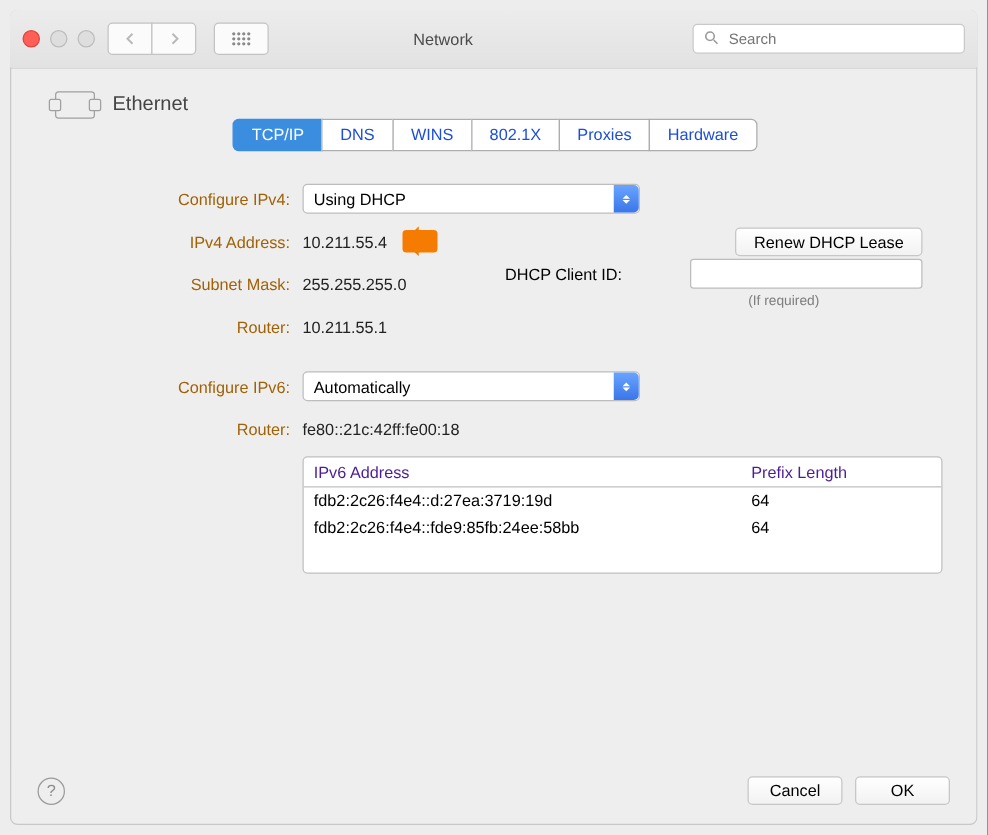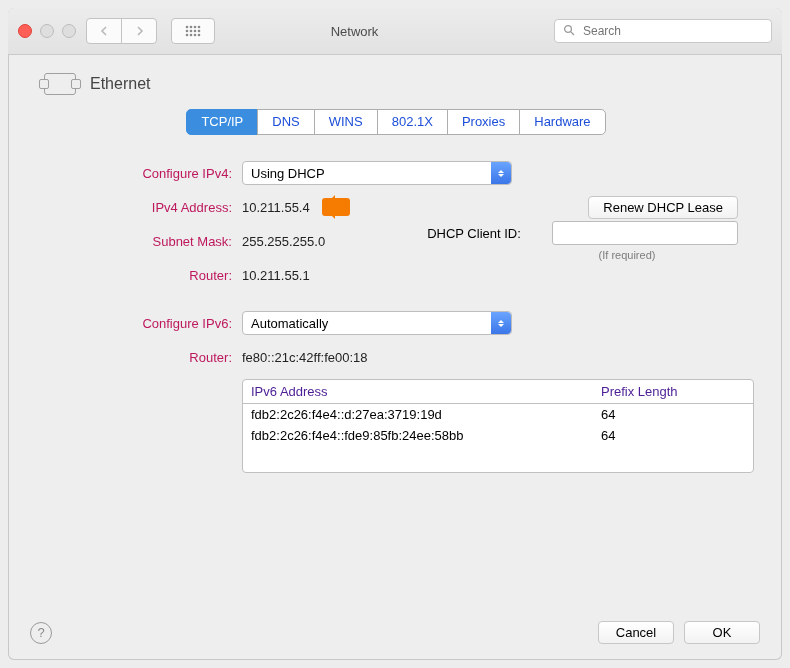--- a/index.html
+++ b/index.html
@@ -28,51 +28,51 @@
   .seg-btn:first-child{border-radius:4px 0 0 4px;}
   .seg-btn:last-child{border-radius:0 4px 4px 0;margin-left:-1px;}
   .apps-btn{width:42px;height:24px;background:#fbfbfb;border:1px solid #c3c3c3;border-radius:4px;display:flex;align-items:center;justify-content:center;color:#777;margin-left:4px;}
   .title{flex:1;text-align:center;font-size:13px;color:#4b4b4b;margin-left:-60px;}
   .search-wrap{display:flex;align-items:center;gap:6px;background:#fff;border:1px solid #c9c9c9;border-radius:4px;height:22px;padding:0 8px;width:200px;}
   .search-wrap input{border:none;outline:none;font-size:12px;width:100%;background:transparent;color:#888;}
   .mag{color:#a8a8a8;}
 
   
   .body{padding:18px 30px 0 30px;}
-  .header-row{display:flex;align-items:center;gap:14px;margin-bottom:14px;padding-left:6px;}
+  .header-row{display:flex;align-items:center;gap:14px;padding-left:6px;}
   .eth-icon{width:30px;height:20px;border:1.5px solid #a0a0a0;border-radius:3px;position:relative;}
   .eth-icon::before,.eth-icon::after{content:"";position:absolute;top:50%;width:8px;height:8px;border:1.5px solid #a0a0a0;border-radius:2px;transform:translateY(-50%);background:#eeeeee;}
   .eth-icon::before{left:-6px;}
   .eth-icon::after{right:-6px;}
   .eth-label{font-size:16px;color:#444;}
 
   .tabs{display:flex;justify-content:center;margin:0 auto 26px;}
   .tab{padding:3px 14px;border:1px solid #adadad;margin-left:-1px;font-size:13px;background:#fff;color:#1d4ed8;height:18px;line-height:18px;}
   .tab:first-child{border-radius:5px 0 0 5px;margin-left:2px;}
   .tab:last-child{border-radius:0 5px 5px 0;}
   .tab.active{background:var(--tab-active);border-color:var(--tab-active);color:#fff;}
 
   .form-area{padding:0 4px;}
   .row{display:flex;align-items:center;margin-bottom:10px;min-height:24px;}
-  .lab{width:190px;text-align:right;font-size:13px;color:#be185d;padding-right:10px;}
+  .lab{width:190px;text-align:right;font-size:13px;color:#a16207;padding-right:10px;}
   .val{font-size:13px;color:#222;}
   .dropdown{flex:0 0 260px;height:22px;background:#fff;border:1px solid #bdbdbd;border-radius:4px;display:flex;align-items:center;justify-content:space-between;padding:0 0 0 8px;font-size:13px;position:relative;}
   .dd-cap{width:20px;height:100%;background:linear-gradient(#6aa4ff,#3a76e8);border-radius:0 4px 4px 0;display:flex;flex-direction:column;align-items:center;justify-content:center;gap:1px;}
   .dd-cap .ar{width:0;height:0;border:3px solid transparent;}
   .dd-cap .up{border-bottom-color:#fff;}
   .dd-cap .down{border-top-color:#fff;}
   .arrow-badge{width:28px;height:18px;background:#f57c00;border-radius:3px;margin-left:12px;position:relative;}
   .arrow-badge::before{content:"";position:absolute;left:-11px;top:-3px;border:12px solid transparent;border-right-color:#f57c00;}
   .right-col{margin-left:auto;display:flex;flex-direction:column;align-items:center;}
 
   .mac-btn{background:linear-gradient(#fff,#f2f2f2);border:1px solid var(--btn-border);border-radius:4px;padding:3px 14px;font-size:13px;cursor:default;}
   .mac-btn.primary{background:linear-gradient(#fff,#f2f2f2);}
 
   .dhcp-row{display:flex;align-items:center;margin-bottom:4px;}
-  .dhcp-row .lab2{width:140px;text-align:center;font-size:13px;padding-right:8px;}
+  .dhcp-row .lab2{width:140px;text-align:left;font-size:13px;padding-right:8px;}
   .txt-input{width:180px;height:20px;border:1px solid #bcbcbc;border-radius:3px;background:#fff;}
   .hint{font-size:11px;color:#7d7d7d;}
 
   .ipv6-table{margin-left:200px;width:510px;border:1px solid #c0c0c0;border-radius:4px;background:#fff;font-size:13px;}
   .ipv6-table .thead{display:flex;border-bottom:1px solid #c0c0c0;padding:4px 8px;color:#4c1d95;}
   .ipv6-table .thead .c1{width:350px;}
   .ipv6-table .trow{display:flex;padding:3px 8px;}
   .ipv6-table .trow .c1{width:350px;}
 
   .footer{position:absolute;bottom:16px;left:0;right:0;display:flex;align-items:center;padding:0 22px;}

